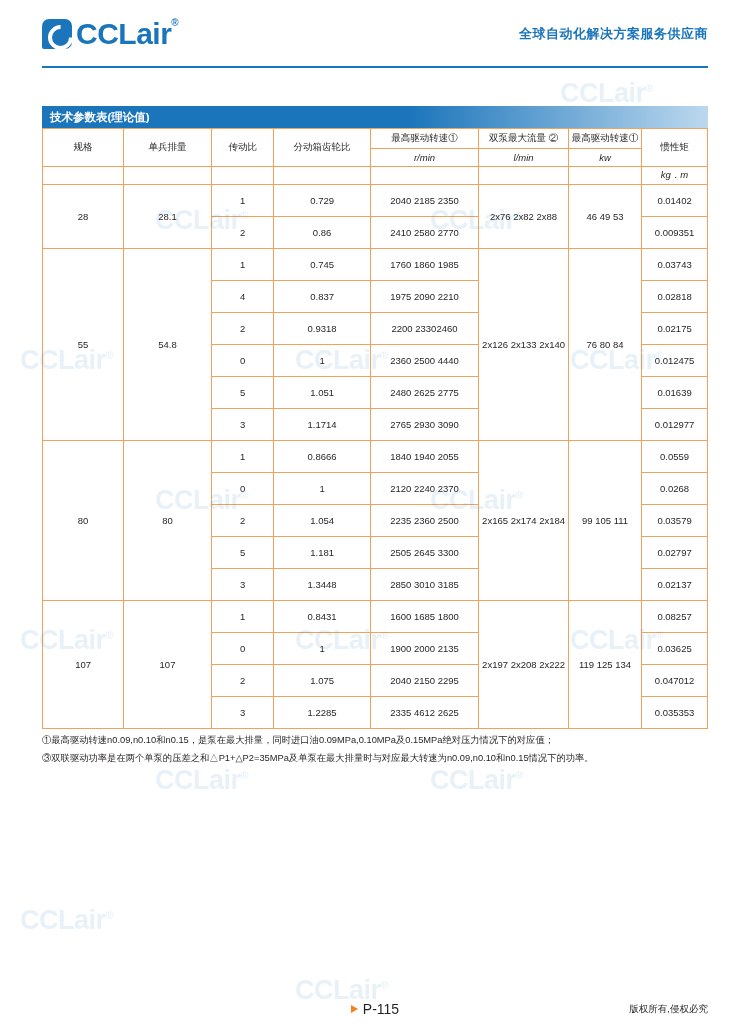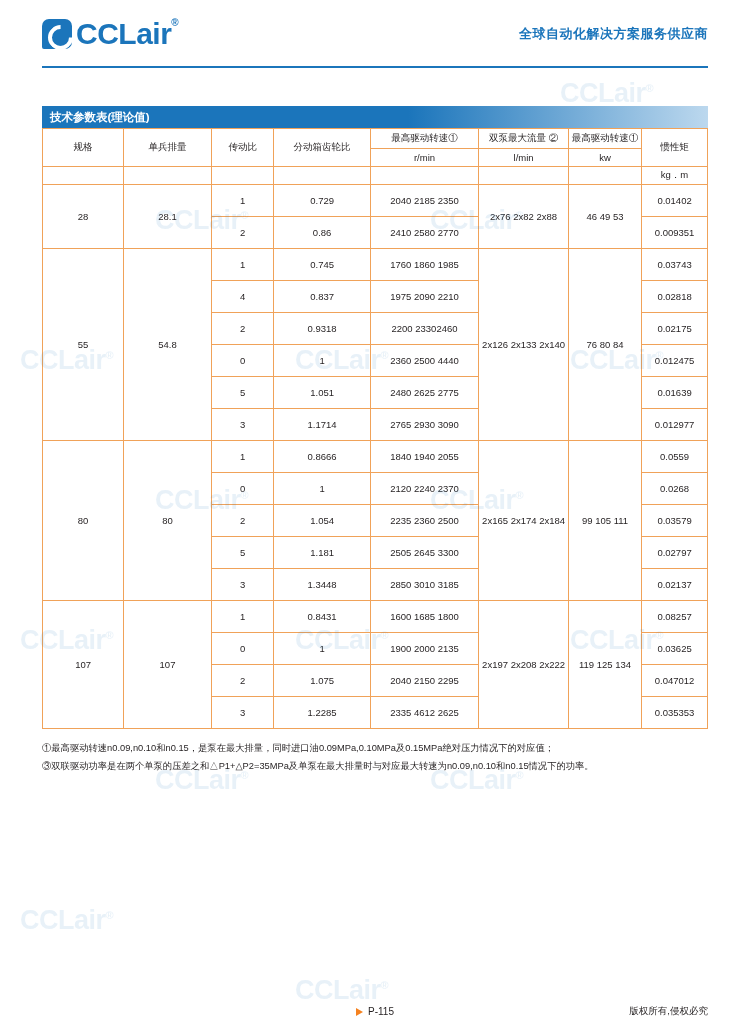--- a/index.html
+++ b/index.html
@@ -95,42 +95,42 @@
     border: 1px solid #f0a259;
     text-align: center;
     vertical-align: middle;
     font-size: 9.5px;
     font-weight: normal;
     color: #231f20;
     padding: 2px 1px;
   }
   .hdr-row1 td { height: 20px; }
   .hdr-name { height: 54px; }
-  .unit-row td { height: 18px; font-size: 9px; }
+  .unit-row td { height: 18px; font-size: 9px; font-style: italic; }
   .body-row td { height: 32px; }
 
   
   .notes {
-    margin-top: 10px;
+    margin-top: 2px;
     font-size: 9.3px;
     line-height: 1.95;
     color: #231f20;
   }
   .notes div { white-space: nowrap; }
 
   
   .footer {
     position: absolute;
     left: 42px; right: 42px; bottom: 18px;
     display: flex;
     align-items: center;
     justify-content: center;
   }
   .footer-page {
-    font-size: 10px;
+    font-size: 14px;
     color: #231f20;
     display: flex;
     align-items: center;
     gap: 5px;
   }
   .tri {
     width: 0; height: 0;
     border-left: 7px solid #f5821f;
     border-top: 4.5px solid transparent;
     border-bottom: 4.5px solid transparent;

